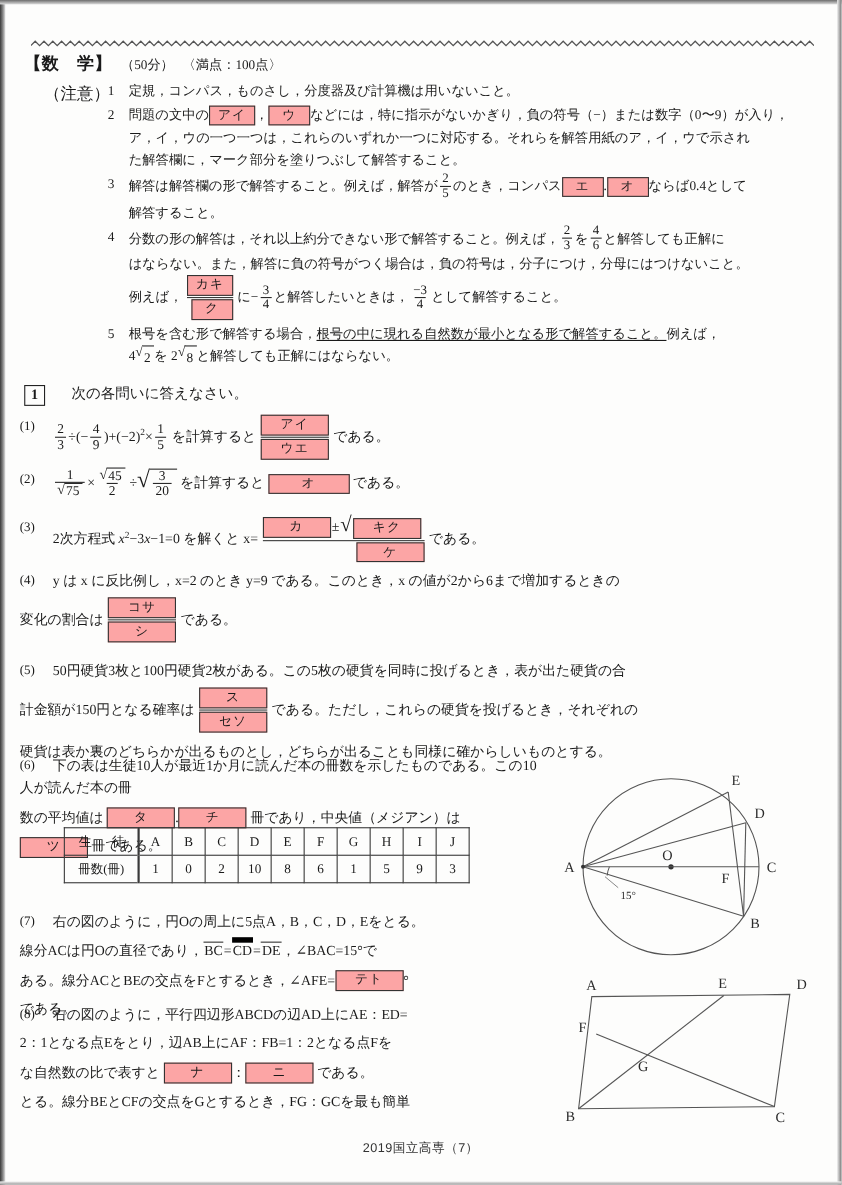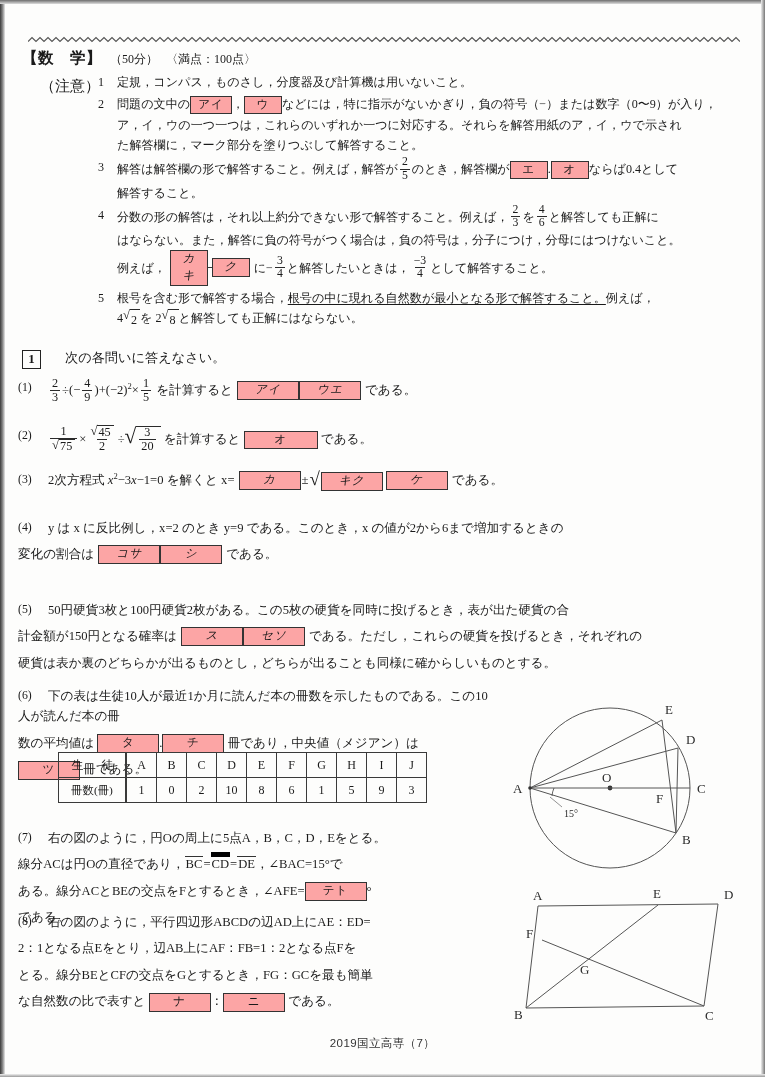--- a/index.html
+++ b/index.html
@@ -126,27 +126,26 @@
     line-height: 1.45;
     background: #fca5a5;
     vertical-align: middle;
     letter-spacing: 1px;
   }
   .boxed.wide { min-width: 46px; }
   .boxed.xwide { min-width: 58px; }
 
   .boxfrac {
     display: inline-flex;
-    flex-direction: row;
-    align-items: center;
+    flex-direction: column;
+    align-items: flex-end;
     vertical-align: middle;
     margin: 0 4px;
     position: relative;
     top: -1px;
-    font-style: italic;
   }
   .boxfrac .bar {
     width: 100%;
     height: 0;
     border-top: 1.6px solid #3a3a3a;
     margin: 1px 0;
   }
 
   .sqrt {
     display: inline-flex;
@@ -304,21 +303,21 @@
           <span class="cont">た解答欄に，マーク部分を塗りつぶして解答すること。</span>
         </span>
       </div>
 
       <div class="note-row">
         <span class="note-num">3</span>
         <span class="note-body">
           <span>解答は解答欄の形で解答すること。例えば，解答が</span><span class="frac">
               <span class="num">2</span>
               <span class="den">5</span>
-            </span><span>のとき，解答欄が</span><span class="boxed">エ</span><span>.</span><span class="boxed">オ</span><span>ならば0.4として</span>
+            </span><span>のとき，コンパス</span><span class="boxed">エ</span><span>.</span><span class="boxed">オ</span><span>ならば0.4として</span>
           <span class="cont">解答すること。</span>
         </span>
       </div>
 
       <div class="note-row">
         <span class="note-num">4</span>
         <span class="note-body">
           <span>分数の形の解答は，それ以上約分できない形で解答すること。例えば，</span><span class="frac">
               <span class="num">2</span>
               <span class="den">3</span>
@@ -515,24 +514,24 @@
         </span>
         <span class="line2">である。</span>
       </span>
     </div>
 
     <div class="q q8">
       <span class="label">(8)</span>
       <span class="qbody">
         <span>右の図のように，平行四辺形ABCDの辺AD上にAE：ED=</span>
         <span class="line2">2：1となる点Eをとり，辺AB上にAF：FB=1：2となる点Fを</span>
+        <span class="line2">
+          <span>な自然数の比で表すと</span>&nbsp;<span class="boxed wide">ナ</span><span>：</span><span class="boxed wide">ニ</span>&nbsp;<span>である。</span>
+        </span>
         <span class="line2">とる。線分BEとCFの交点をGとするとき，FG：GCを最も簡単</span>
-        <span class="line2">
-          <span>な自然数の比で表すと</span>&nbsp;<span class="boxed wide">ナ</span><span>：</span><span class="boxed wide">ニ</span>&nbsp;<span>である。</span>
-        </span>
       </span>
     </div>
 
     <div class="fig-circle">
       <svg width="262" height="178" viewBox="0 0 262 178">
 
         <circle cx="118" cy="88" r="80" fill="none" stroke="#555" stroke-width="1"></circle>
 
         <circle cx="118" cy="88" r="2.4" fill="#333"></circle>
 

